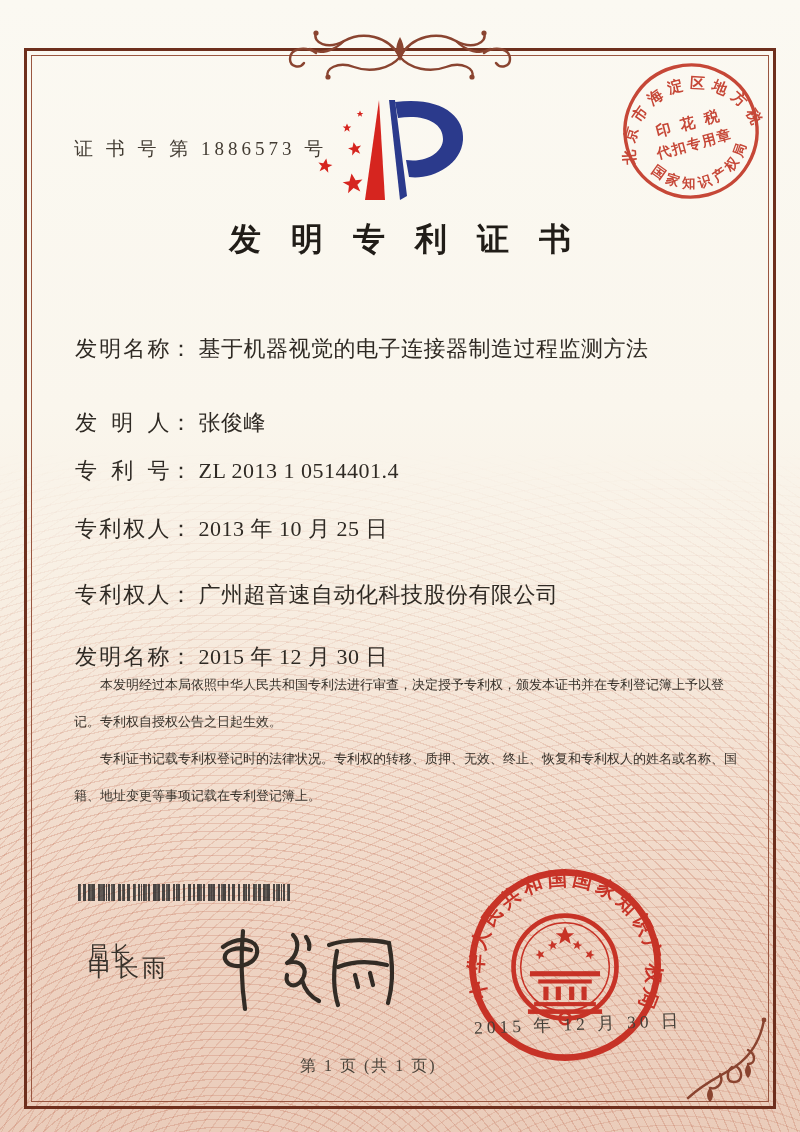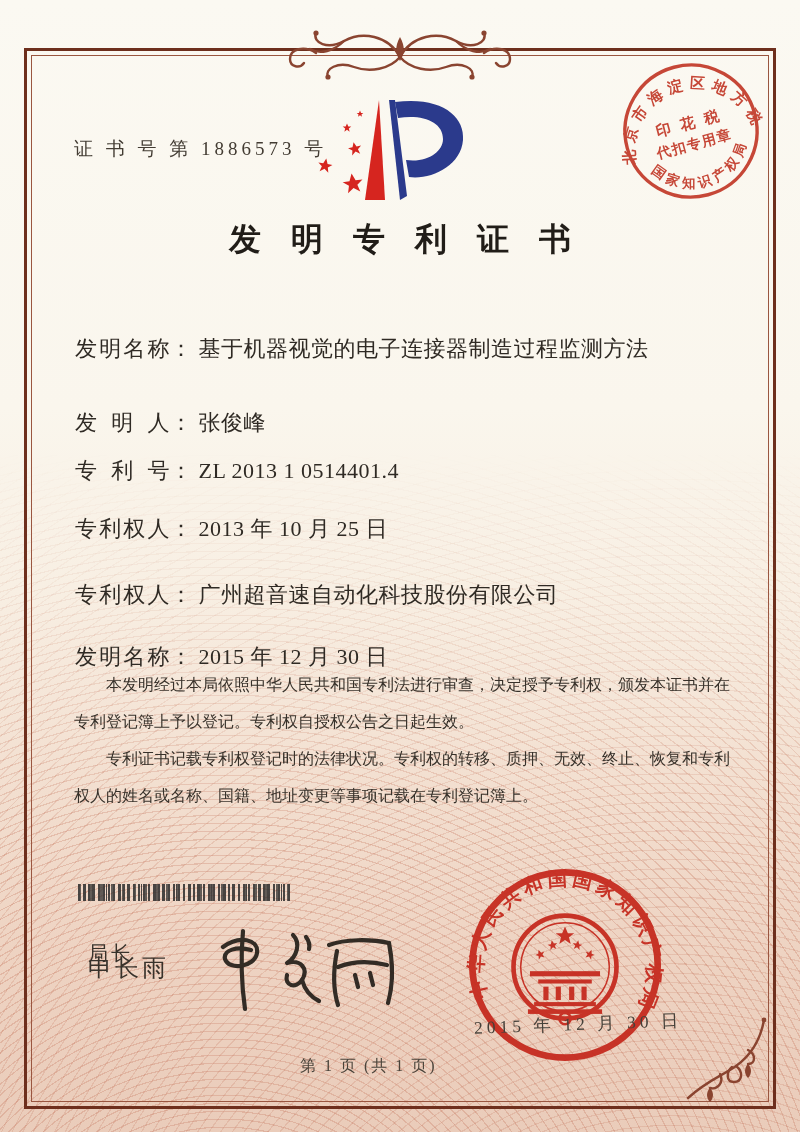--- a/index.html
+++ b/index.html
@@ -16,21 +16,21 @@
   .ornament-top{position:absolute;left:50%;top:54px;transform:translate(-50%,-50%);}
   .ornament-corner{position:absolute;right:28px;bottom:26px;}
   .cert-no{position:absolute;left:74px;top:100px;font-size:19px;letter-spacing:4px;color:#433c33;margin-top:36px;}
   .cnipa-logo{position:absolute;left:303px;top:92px;}
   .stamp-top{position:absolute;left:616px;top:56px;}
   .title{position:absolute;left:0;right:0;top:218px;text-align:center;font-size:32px;font-weight:700;
     color:#211d18;letter-spacing:30px;text-indent:30px;}
   .field{position:absolute;left:75px;width:670px;font-size:22px;color:#2f2a24;letter-spacing:.5px;white-space:nowrap;}
   .f-label{display:inline-block;width:95px;text-align:justify;text-align-last:justify;text-justify:inter-character;}
   .f-colon{margin-right:6px;}
-  .body-text{position:absolute;left:74px;top:666px;width:668px;font-size:16px;line-height:37px;color:#37312a;}
+  .body-text{position:absolute;left:74px;top:666px;width:668px;font-size:13px;line-height:37px;color:#37312a;}
   .body-text p{margin:0;text-indent:2em;}
   .barcode{position:absolute;left:78px;top:884px;width:212px;height:17px;opacity:.85;
     background:repeating-linear-gradient(90deg,#2c2c2c 0 2px,rgba(0,0,0,0) 2px 5px),
                repeating-linear-gradient(90deg,#2c2c2c 0 1px,rgba(0,0,0,0) 1px 7px),
                repeating-linear-gradient(90deg,rgba(44,44,44,.85) 0 3px,rgba(0,0,0,0) 3px 11px);}
   .signer-title{position:absolute;left:88px;top:940px;font-size:20px;letter-spacing:3px;color:#38322b;}
   .signer-name{position:absolute;left:88px;top:952px;font-size:24px;letter-spacing:3px;color:#38322b;}
   .signature{position:absolute;left:205px;top:923px;}
   .seal-bottom{position:absolute;left:462px;top:862px;}
   .issue-date{position:absolute;left:474px;top:1012px;font-size:17.5px;letter-spacing:4px;color:#454039;

